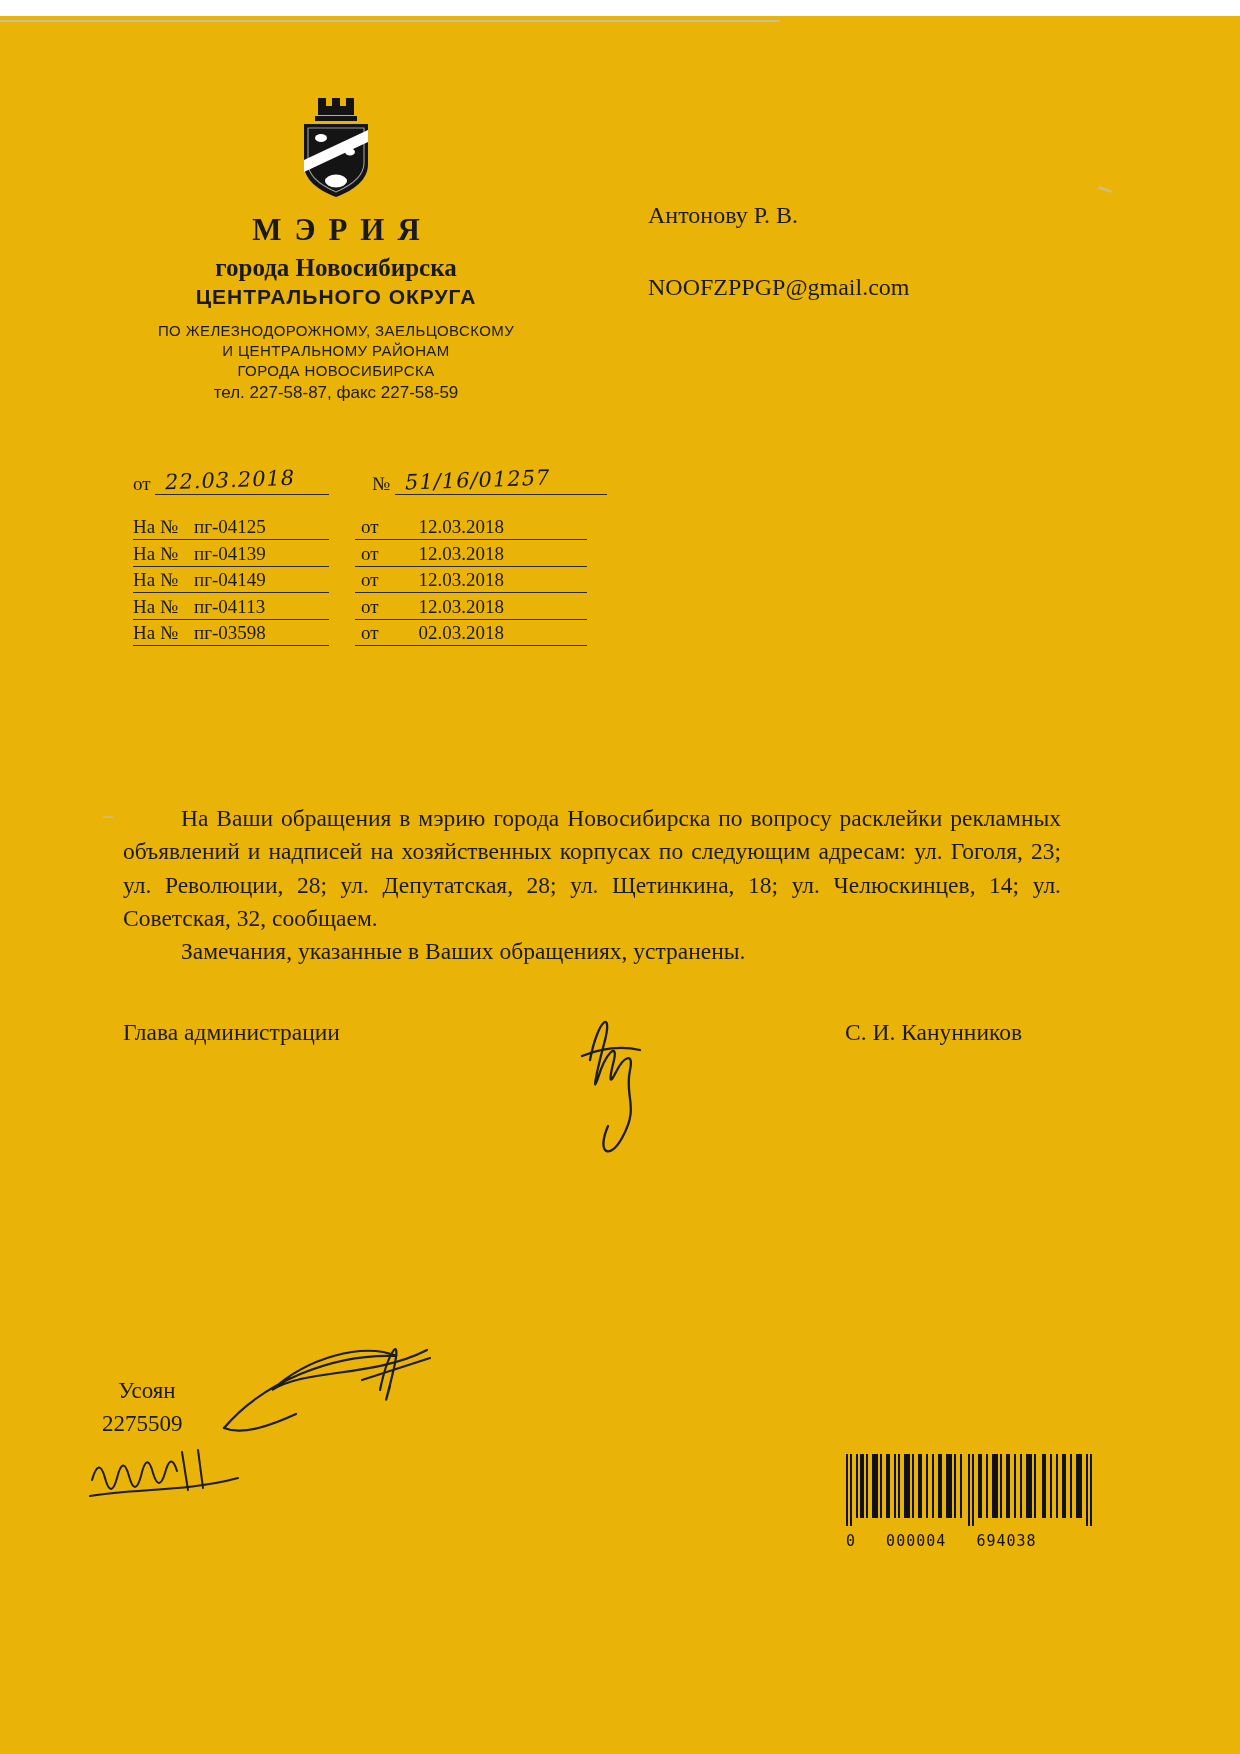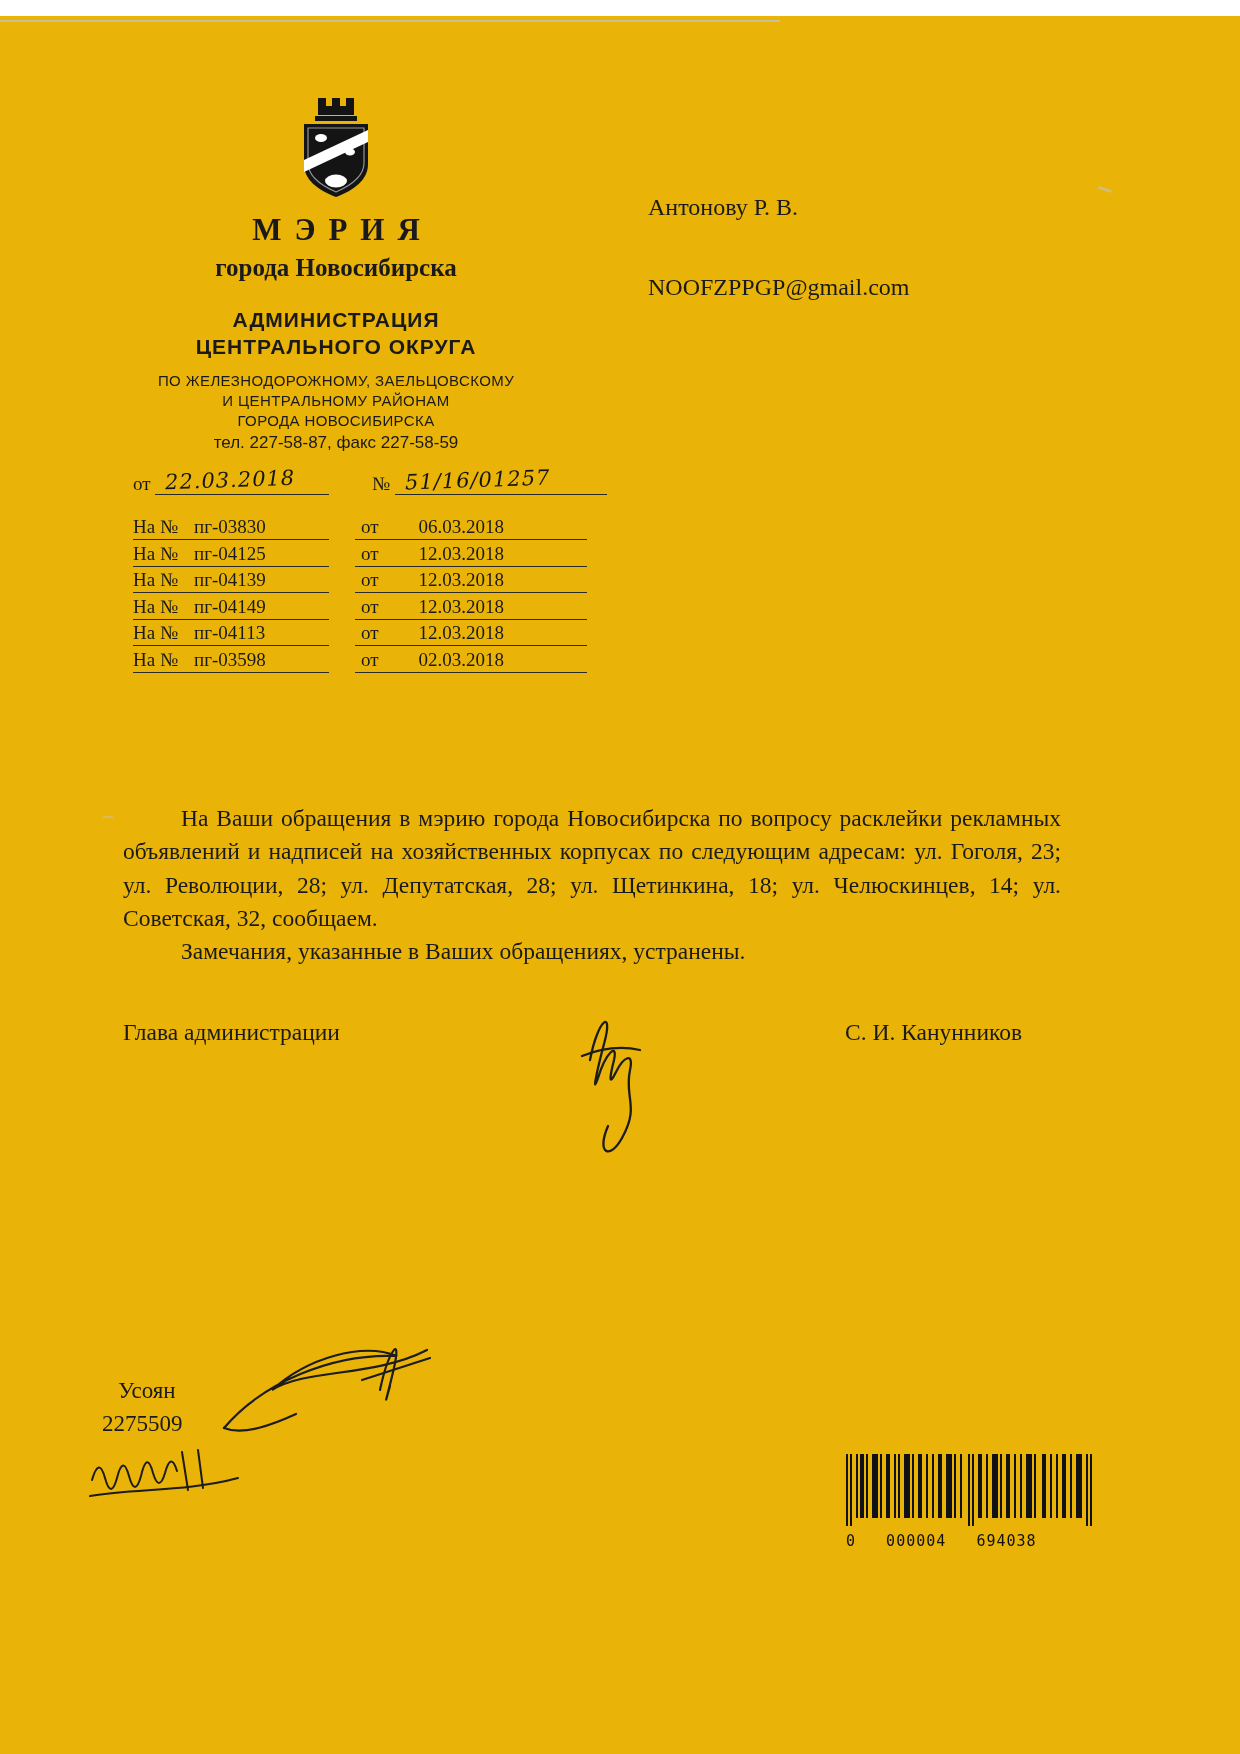--- a/index.html
+++ b/index.html
@@ -19,21 +19,21 @@
   .org2{font-size:25px;font-weight:bold;margin-top:6px;}
   .adm1{font-family:"Liberation Sans",sans-serif;font-weight:bold;font-size:21px;margin-top:26px;letter-spacing:1px;}
   .adm2{font-family:"Liberation Sans",sans-serif;font-weight:bold;font-size:21px;margin-top:3px;letter-spacing:1px;}
   .smline{font-family:"Liberation Sans",sans-serif;font-size:15px;margin-top:3px;letter-spacing:.4px;}
   .smline.first{margin-top:13px;}
   .addr{font-family:"Liberation Sans",sans-serif;font-size:17px;margin-top:7px;}
   .addr2{font-family:"Liberation Sans",sans-serif;font-size:17px;margin-top:3px;}
   .phone{font-family:"Liberation Sans",sans-serif;font-size:17px;margin-top:4px;}
 
   
-  .recipient-name{position:absolute;left:648px;top:178px;font-size:24px;}
+  .recipient-name{position:absolute;left:648px;top:186px;font-size:24px;}
   .recipient-email{position:absolute;left:648px;top:258px;font-size:24px;}
 
   
   .refline{position:absolute;left:133px;top:452px;font-size:19px;white-space:nowrap;}
   .uline{display:inline-block;border-bottom:1.6px solid #2a2a2a;padding:0 6px 2px 10px;vertical-align:bottom;}
   .hand{font-family:"DejaVu Serif",serif;font-style:italic;font-size:21px;letter-spacing:1px;
         display:inline-block;transform:rotate(-2deg);color:#161616;}
   .ref-no-label{margin-left:38px;}
 
   
@@ -79,42 +79,38 @@
       <rect x="24" y="22" width="42" height="5" fill="#141414"></rect>
       <path d="M13,30 h64 v40 c0,16 -14,26 -32,33 c-18,-7 -32,-17 -32,-33 z" fill="#141414"></path>
       <path d="M13,66 L77,36 v12 L13,78 z" fill="#ffffff"></path>
       <ellipse cx="45" cy="87" rx="11" ry="6.5" fill="#ffffff"></ellipse>
       <ellipse cx="30" cy="44" rx="6" ry="4" fill="#ffffff"></ellipse>
       <ellipse cx="59" cy="58" rx="5" ry="3.5" fill="#ffffff"></ellipse>
       <path d="M17,34 h56 v35 c0,13 -12,22 -28,29 c-16,-7 -28,-16 -28,-29 z" fill="none" stroke="#ffffff" stroke-width="1.2" opacity=".55"></path>
     </svg>
     <div class="org1">МЭРИЯ</div>
     <div class="org2">города Новосибирска</div>
-    <div class="adm1">АДМИНИСТРАЦИЯ</div>
     <div class="adm2">ЦЕНТРАЛЬНОГО ОКРУГА</div>
     <div class="smline first">ПО ЖЕЛЕЗНОДОРОЖНОМУ, ЗАЕЛЬЦОВСКОМУ</div>
     <div class="smline">И ЦЕНТРАЛЬНОМУ РАЙОНАМ</div>
     <div class="smline">ГОРОДА НОВОСИБИРСКА</div>
     <div class="phone">тел. 227-58-87, факс 227-58-59</div>
   </div>
 
   <div class="recipient-name">Антонову Р. В.</div>
   <div class="recipient-email">NOOFZPPGP@gmail.com</div>
 
   <div class="refline">
     <span>от</span>
     <span class="uline" style="width:158px;"><span class="hand">22.03.2018</span></span>
     <span class="ref-no-label">№</span>
     <span class="uline" style="width:196px;"><span class="hand">51/16/01257</span></span>
   </div>
 
   <div class="reftable">
-    <div class="refrow">
-      <span class="c1"><span class="lbl">На №</span><span>пг-03830</span></span><span class="c2"><span class="lbl">от</span><span>06.03.2018</span></span>
-    </div>
     <div class="refrow">
       <span class="c1"><span class="lbl">На №</span><span>пг-04125</span></span><span class="c2"><span class="lbl">от</span><span>12.03.2018</span></span>
     </div>
     <div class="refrow">
       <span class="c1"><span class="lbl">На №</span><span>пг-04139</span></span><span class="c2"><span class="lbl">от</span><span>12.03.2018</span></span>
     </div>
     <div class="refrow">
       <span class="c1"><span class="lbl">На №</span><span>пг-04149</span></span><span class="c2"><span class="lbl">от</span><span>12.03.2018</span></span>
     </div>
     <div class="refrow">

